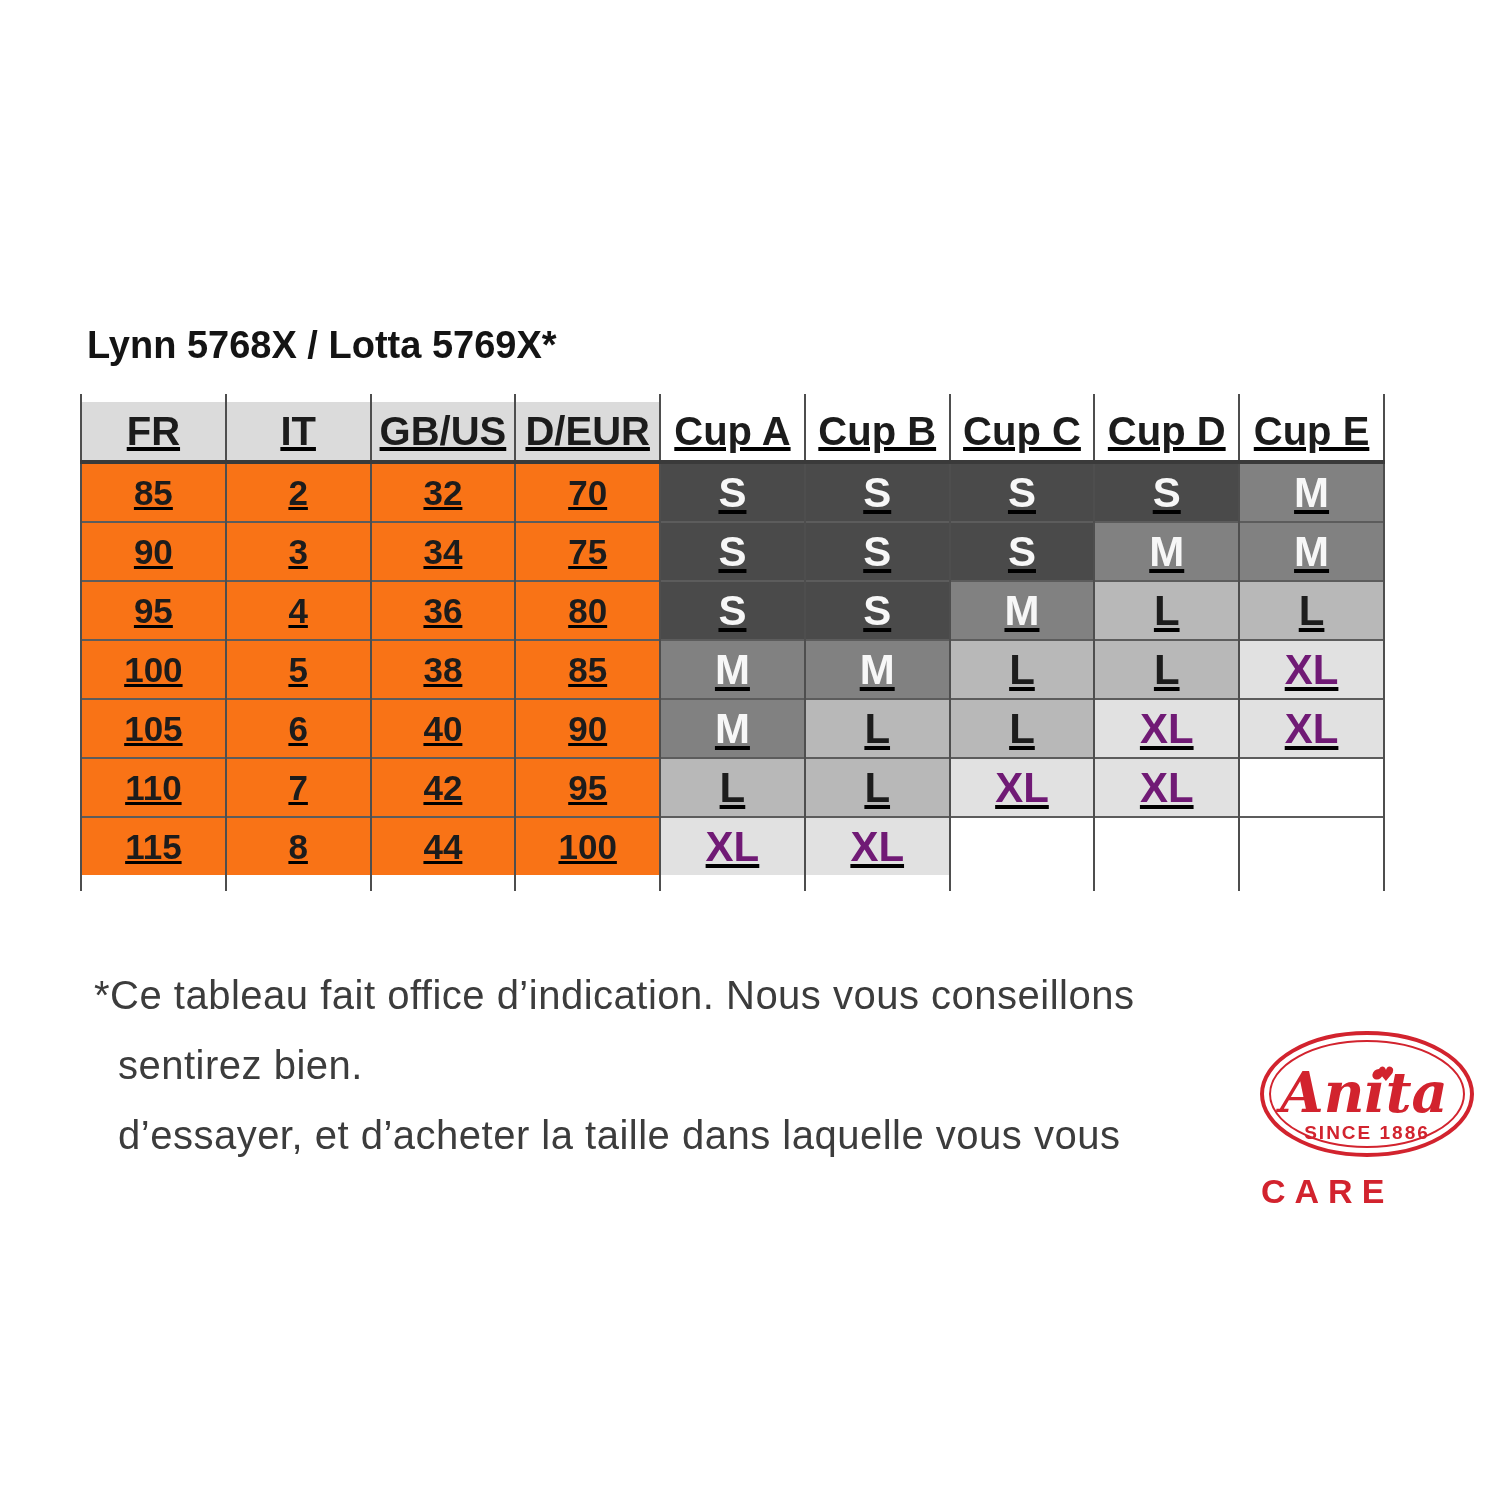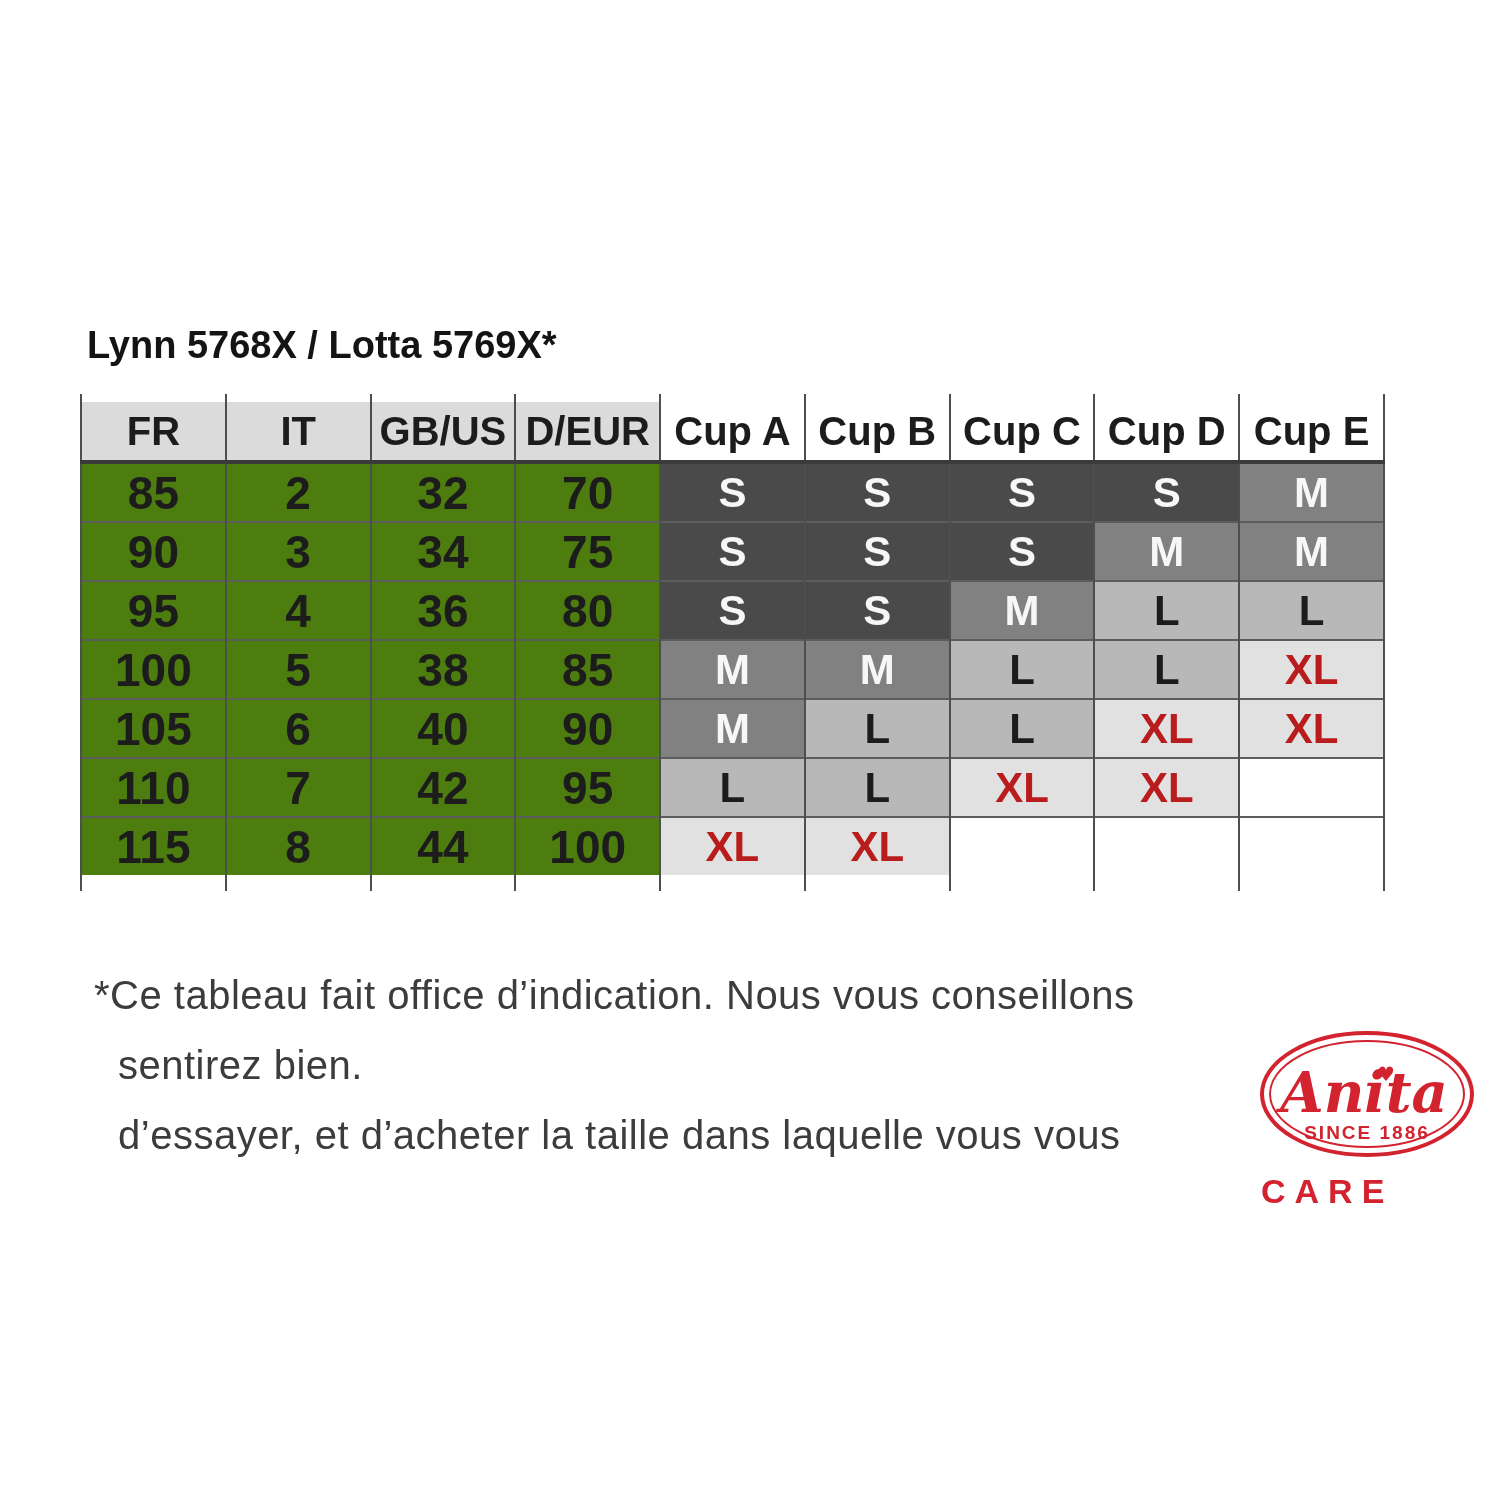--- a/index.html
+++ b/index.html
@@ -1,34 +1,34 @@
 <!DOCTYPE html>
 <html style="--header-bg: #dbdbdb; --border: #4e4e4e; --size-s-bg: #4a4a4a; --size-m-bg: #818181; --size-l-bg: #b8b8b8; --size-xl-bg: #e1e1e1; --logo-red: #d2232e;"><head>
 <meta charset="utf-8">
 <style>
   html,body{margin:0;padding:0;}
   body{width:1500px;height:1500px;background:#ffffff;position:relative;font-family:"Liberation Sans",sans-serif;overflow:hidden;}
   .page{position:absolute;inset:0;}
 
   .title{position:absolute;left:83px;top:320px;margin:4px;font-size:38px;font-weight:bold;color:#141414;}
 
-  table.size-table{position:absolute;left:80px;top:394px;width:1305px;border-collapse:collapse;table-layout:fixed;}
+  table.size-table{position:absolute;left:80px;top:394px;width:1305px;border-collapse:collapse;table-layout:fixed;text-decoration:underline;}
   .size-table td,.size-table th{border-left:2px solid var(--border,#4e4e4e);border-right:2px solid var(--border,#4e4e4e);text-align:center;vertical-align:middle;padding:0;overflow:hidden;}
   tr.stub td{height:8px;border-top:none;border-bottom:none;background:#ffffff;}
   tr.stub-bottom td{height:16px;}
   tr.header-row th{height:58px;font-size:40px;font-weight:bold;color:#1c1c1c;border-bottom:4px solid #3a3a3a;border-top:none;}
   th.size-h{background:var(--header-bg,#dbdbdb);}
   th.cup-h{background:#ffffff;font-size:36px;}
   tr.data-row td{height:57px;border-top:2px solid #5c5c5c;border-bottom:none;font-weight:bold;}
-  td.num{background:#4d7c0f;color:#1c1c1c;font-size:46px;}
+  td.num{background:#f97316;color:#1c1c1c;font-size:35px;}
   td.cup{font-size:42px;}
   td.cup-s{background:var(--size-s-bg,#4a4a4a);color:#f7f7f7;}
   td.cup-m{background:var(--size-m-bg,#818181);color:#f7f7f7;}
   td.cup-l{background:var(--size-l-bg,#b8b8b8);color:#1c1c1c;}
-  td.cup-xl{background:var(--size-xl-bg,#e1e1e1);color:#b91c1c;}
+  td.cup-xl{background:var(--size-xl-bg,#e1e1e1);color:#701a75;}
   td.cup-empty{background:#ffffff;}
 
   .note{position:absolute;left:94px;top:960px;color:#3c3c3c;font-size:40px;line-height:70px;font-weight:300;letter-spacing:0.5px;white-space:nowrap;}
   .note-line.indent{padding-left:24px;}
 
   .logo{position:absolute;left:1252px;top:1028px;width:230px;}
   .logo svg{display:block;}
   .brand-text{font-family:"DejaVu Serif",serif;font-style:italic;font-weight:bold;font-size:56px;fill:var(--logo-red,#d2232e);}
   .heart-text{font-family:"DejaVu Sans",sans-serif;font-size:20px;fill:var(--logo-red,#d2232e);}
   .since-text{font-family:"Liberation Sans",sans-serif;font-weight:bold;font-size:19px;letter-spacing:2px;fill:var(--logo-red,#d2232e);}

